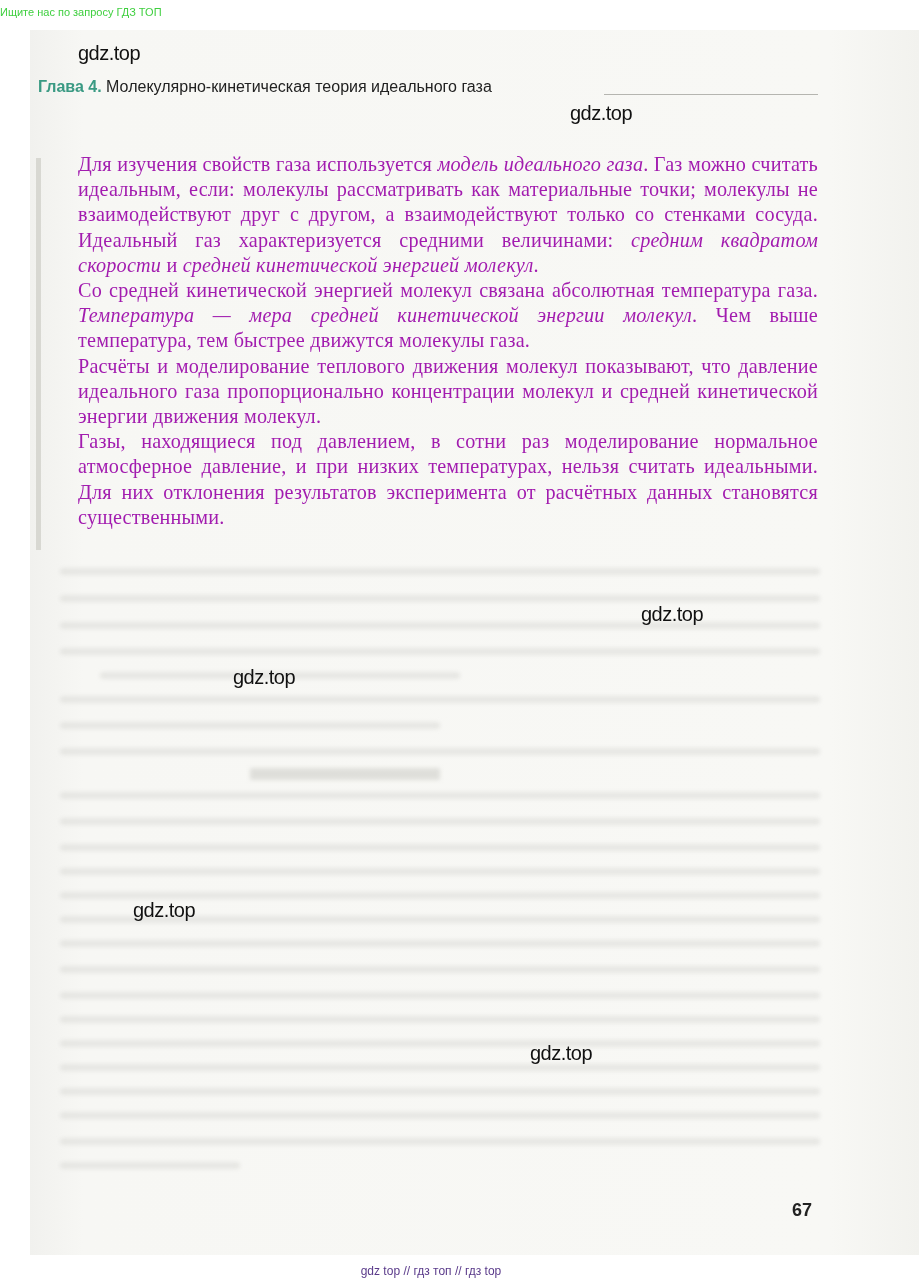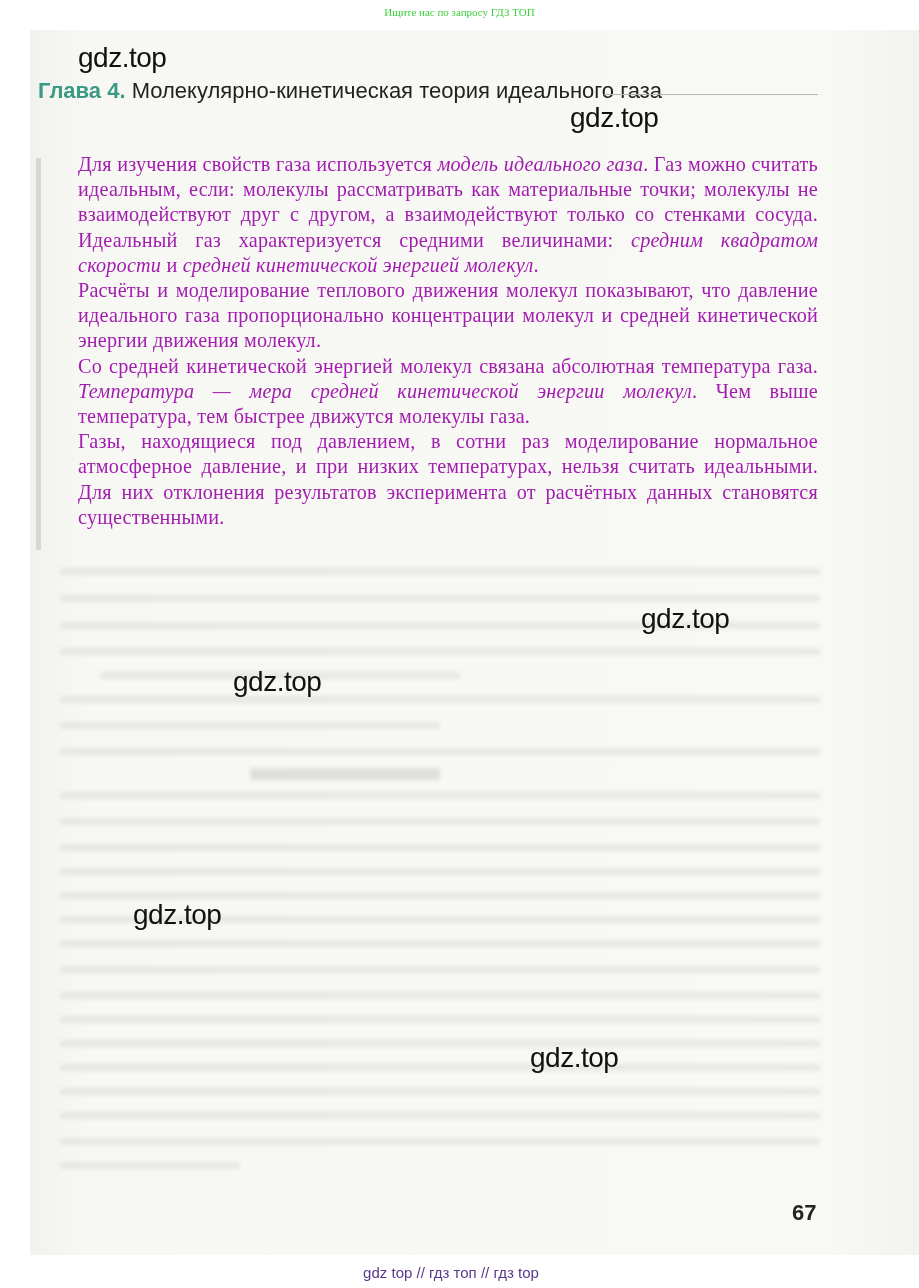--- a/index.html
+++ b/index.html
@@ -2,30 +2,30 @@
 <html><head>
 <meta charset="utf-8">
 <style>
   html, body { margin: 0; padding: 0; }
   body {
     width: 919px; height: 1288px; position: relative; overflow: hidden;
     background: #ffffff;
     font-family: "Liberation Serif", serif;
   }
   .top-banner {
-    position: absolute; top: 6px; left: 0; width: 919px; text-align: center;
-    font-family: Liberation Serif, serif; font-size: 11px; color: #3fcf3f;
+    position: absolute; top: 6px; left: 0; width: 919px; 
+    font-family: Liberation Sans, sans-serif; font-size: 11px; color: #3fcf3f;
   }
   .page {
     position: absolute; top: 30px; left: 30px; width: 889px; height: 1225px;
     background: linear-gradient(90deg, #f1f1ee 0%, #f7f7f4 6%, #f8f8f5 90%, #f2f2ee 100%);
   }
   .chapter {
     position: absolute; top: 78px; left: 38px;
-    font-family: "Liberation Sans", sans-serif; font-size: 22px; color: #222;
+    font-family: "Liberation Sans", sans-serif; font-size: 16px; color: #222;
     white-space: nowrap;
   }
   .chapter .label { color: #3a9a83; font-weight: bold; }
   .chapter-rule {
     position: absolute; top: 94px; left: 604px; width: 214px; height: 1px; background: #b5b5b0;
   }
   .left-bar {
     position: absolute; top: 158px; left: 36px; width: 5px; height: 392px;
     background: #d8d8d2;
   }
@@ -39,29 +39,29 @@
   .faded {
     position: absolute; left: 60px; width: 760px; height: 7px; border-radius: 3px;
     background: #d9d9d5; filter: blur(2px); opacity: 0.55;
   }
   .faded-heading {
     position: absolute; top: 768px; left: 250px; width: 190px; height: 12px;
     background: #cfcfca; filter: blur(2px); opacity: 0.6;
   }
   .watermark {
     position: absolute; font-family: "Liberation Sans", sans-serif;
-    font-size: 28px; color: #111; letter-spacing: -0.5px;
+    font-size: 20px; color: #111; letter-spacing: -0.5px;
   }
   .page-number {
     position: absolute; top: 1200px; left: 792px;
-    font-family: "Liberation Sans", sans-serif; font-weight: bold; font-size: 22px; color: #222;
+    font-family: "Liberation Sans", sans-serif; font-weight: bold; font-size: 18px; color: #222;
   }
   .footer {
     position: absolute; top: 1264px; left: 0; width: 862px; text-align: center;
-    font-family: "Liberation Sans", sans-serif; font-size: 15px; color: #5a3a8a; padding-left: 20px;
+    font-family: "Liberation Sans", sans-serif; font-size: 12px; color: #5a3a8a;
   }
 </style>
 </head>
 <body>
 
 <div class="top-banner">Ищите нас по запросу ГДЗ ТОП</div>
 
 <div class="page"></div>
 
 <div>
@@ -99,22 +99,22 @@
   <span>Молекулярно-кинетическая теория идеального газа</span>
 </div>
 <div class="chapter-rule"></div>
 
 <div class="watermark" style="top:102px;left:570px">gdz.top</div>
 
 <div class="left-bar"></div>
 
 <div class="body-text">
   <p><span>Для изучения свойств газа используется </span><em>модель идеального газа</em><span>. Газ можно считать идеальным, если: молекулы рассматривать как материальные точки; молекулы не взаимодействуют друг с другом, а взаимодействуют только со стенками сосуда. Идеальный газ характеризуется средними величинами: </span><em>средним квадратом скорости</em><span> и </span><em>средней кинетической энергией молекул</em><span>.</span></p>
+  <p><span>Со средней кинетической энергией молекул связана абсолютная температура газа. </span><em>Температура — мера средней кинетической энергии молекул</em><span>. Чем выше температура, тем быстрее движутся молекулы газа.</span></p>
   <p>Расчёты и моделирование теплового движения молекул показывают, что давление идеального газа пропорционально концентрации молекул и средней кинетической энергии движения молекул.</p>
-  <p><span>Со средней кинетической энергией молекул связана абсолютная температура газа. </span><em>Температура — мера средней кинетической энергии молекул</em><span>. Чем выше температура, тем быстрее движутся молекулы газа.</span></p>
   <p>Газы, находящиеся под давлением, в сотни раз моделирование нормальное атмосферное давление, и при низких температурах, нельзя считать идеальными. Для них отклонения результатов эксперимента от расчётных данных становятся существенными.</p>
 </div>
 
 <div class="watermark" style="top:603px;left:641px">gdz.top</div>
 <div class="watermark" style="top:666px;left:233px">gdz.top</div>
 <div class="watermark" style="top:899px;left:133px">gdz.top</div>
 <div class="watermark" style="top:1042px;left:530px">gdz.top</div>
 
 <div class="page-number">67</div>
 

